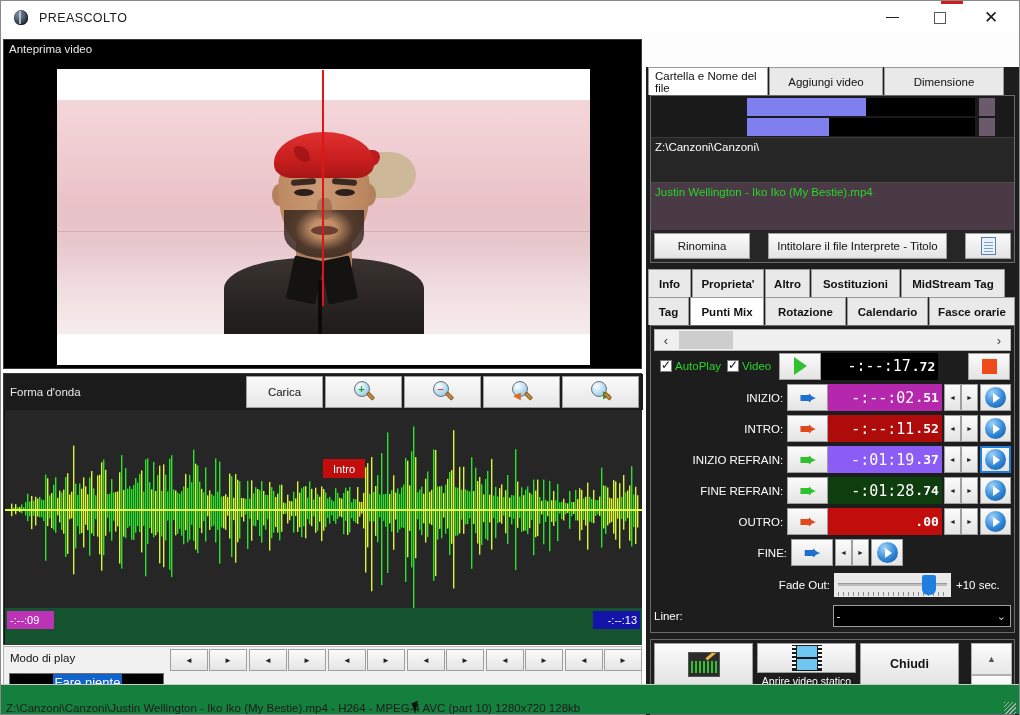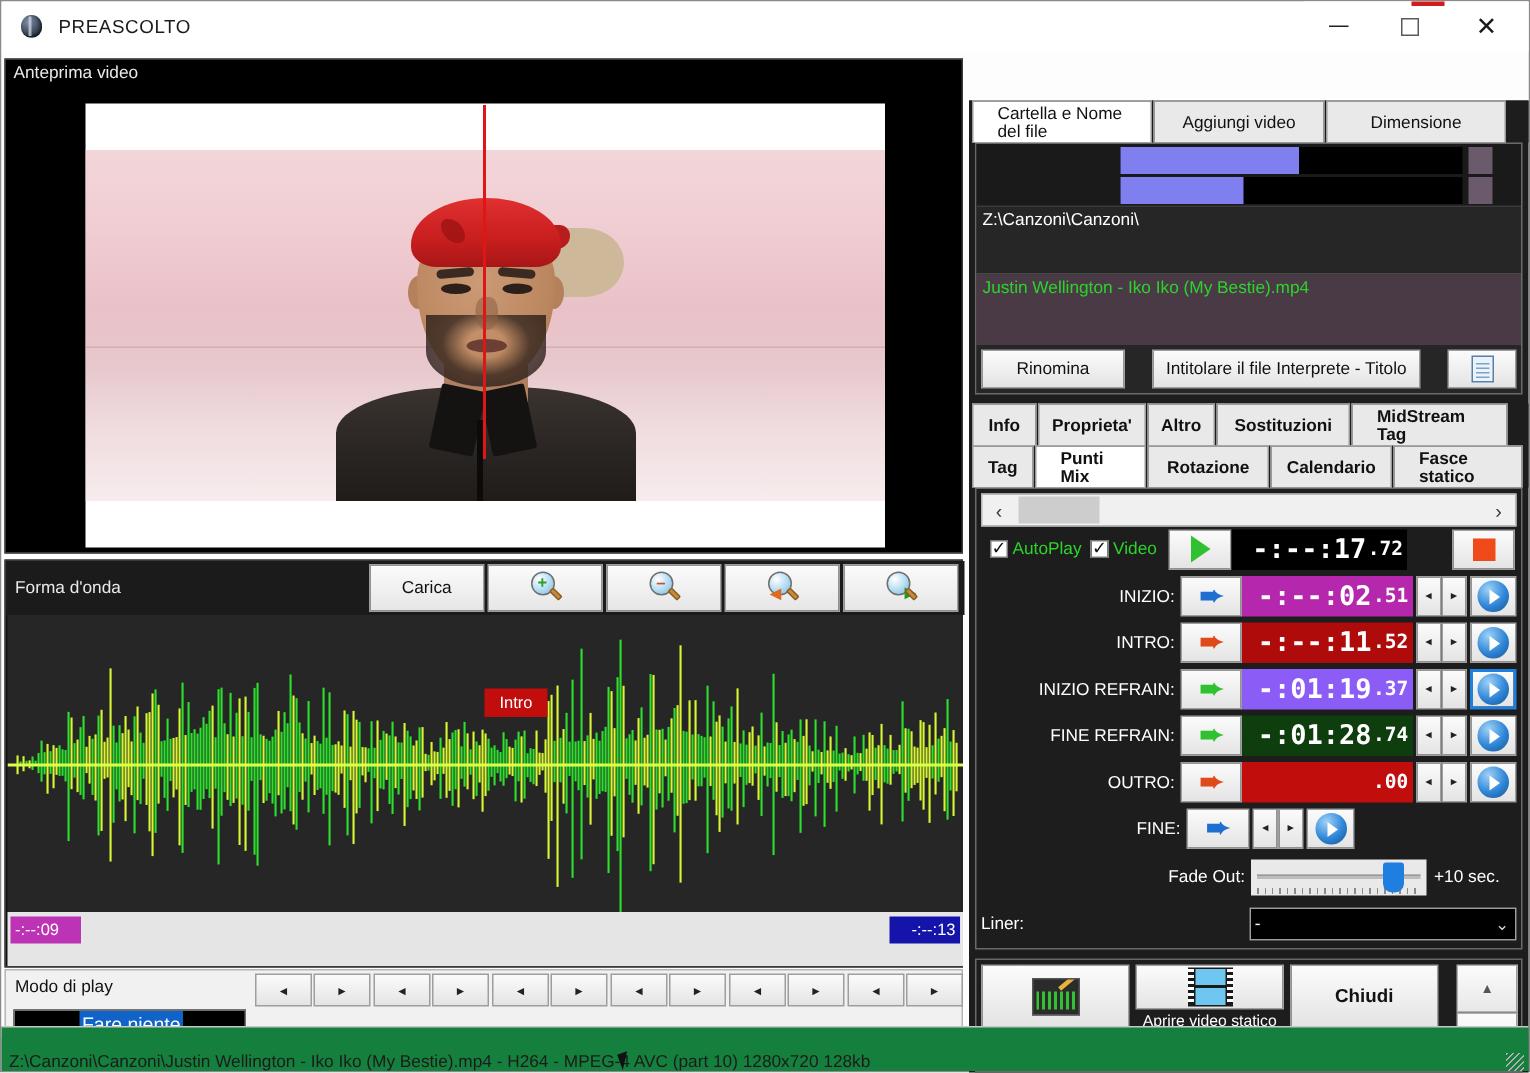--- a/index.html
+++ b/index.html
@@ -147,21 +147,21 @@
   .mag .arrow-r { position:absolute; left:11px; top:8px; font-size:13px; color:#1f9b1f; line-height:12px; }
 
   .wave-canvas { position:absolute; left:1px; top:36px; width:637px; height:198px; background:#262626; overflow:hidden; }
   .wave-canvas svg { display:block; }
   .wave-mid { position:absolute; left:0; top:99px; width:637px; height:1.5px; background:#dcff4a; }
   .playhead { position:absolute; left:321px; top:36px; width:2px; height:236px; background:#e01515; }
   .intro-flag {
     position:absolute; left:322px; top:425px; width:42px; height:19px; background:#c20d0d;
     color:#ffffff; font-size:11px; display:flex; align-items:center; justify-content:center;
   }
-  .wave-footer { position:absolute; left:1px; top:234px; width:637px; height:36px; background:#e5e5e5; }
+  .wave-footer { position:absolute; left:1px; top:234px; width:637px; height:36px; background:#14532d; }
   .time-badge-l {
     position:absolute; left:2px; top:3px; width:47px; height:18px; background:#bd33b5;
     color:#ffffff; font-size:11px; display:flex; align-items:center; padding-left:3px;
   }
   .time-badge-r {
     position:absolute; right:2px; top:3px; width:47px; height:18px; background:#1414aa;
     color:#ffffff; font-size:11px; display:flex; align-items:center; justify-content:flex-end; padding-right:3px;
   }
 
   
@@ -186,21 +186,21 @@
     font-size:11.5px; color:#111;
   }
 
   
   .right-panel { position:absolute; left:645px; top:33px; width:373px; height:658px; background:#1d1d1d; }
 
   .tabrow { display:flex; height:28px; padding-left:2px; background:#1d1d1d; }
   .tab {
     height:28px; background:#e9e9e9; border:1px solid #9a9a9a; border-bottom:none;
     display:flex; align-items:center; justify-content:center; font-size:11.5px; color:#111;
-    margin-right:1px; padding:0 16px; font-weight:bold;
+    margin-right:1px; padding:0 6px; font-weight:bold;
   }
   .tab.active { background:#ffffff; }
   .tab.plain { font-weight:normal; }
 
   .file-box { margin:0 4px; width:365px; background:#262626; border:1px solid #6a6a6a; }
   .prog-wrap { height:42px; background:#1a1a1a; border-bottom:1px solid #3a3a3a; position:relative; }
   .prog-row { position:absolute; left:96px; width:228px; height:18px; background:#000; }
   .prog-row.r1 { top:2px; }
   .prog-row.r2 { top:22px; }
   .prog-fill { height:18px; background:#7f7fef; }
@@ -233,21 +233,21 @@
   .mix-lbl { color:#ffffff; font-size:11.5px; text-align:right; width:137px; padding-right:4px; }
   .mix-arrowbtn {
     width:42px; height:27px; background:linear-gradient(180deg,#fbfbfb,#e4e4e4);
     border:1px solid #9e9e9e; display:flex; align-items:center; justify-content:center;
   }
   .fat-arrow { font-size:19px; line-height:19px; font-weight:bold; }
   .lcd {
     width:117px; height:27px; display:flex; align-items:center; justify-content:flex-end;
     font-family:"DejaVu Sans Mono", monospace; color:#ffffff; padding-right:3px; letter-spacing:0px;
   }
-  .lcd .big { font-size:18px; font-weight:bold; }
+  .lcd .big { font-size:15px; font-weight:normal; }
   .lcd .frac { font-size:13px; font-weight:bold; margin-left:1px; }
   .nudge { display:flex; margin-left:2px; }
   .nudge-b {
     width:17px; height:27px; background:linear-gradient(180deg,#fbfbfb,#e4e4e4);
     border:1px solid #9e9e9e; display:flex; align-items:center; justify-content:center;
     font-size:7px; color:#222;
   }
   .play-btn {
     width:32px; height:27px; background:linear-gradient(180deg,#fbfbfb,#e4e4e4);
     border:1px solid #9e9e9e; margin-left:2px; display:flex; align-items:center; justify-content:center;
@@ -843,21 +843,21 @@
           <div class="tab" style="width: 72px;">Proprieta'</div>
           <div class="tab" style="width: 45px;">Altro</div>
           <div class="tab" style="width: 89px;">Sostituzioni</div>
           <div class="tab" style="width: 104px;">MidStream Tag</div>
         </div>
       <div class="tabrow" id="dtabs2">
           <div class="tab" style="width: 41px;">Tag</div>
           <div class="tab active" style="width: 74px;">Punti Mix</div>
           <div class="tab" style="width: 81px;">Rotazione</div>
           <div class="tab" style="width: 81px;">Calendario</div>
-          <div class="tab" style="width: 86px;">Fasce statico</div>
+          <div class="tab" style="width: 86px;">Fasce orarie</div>
         </div>
 
       <div class="mix-box">
         <div class="scrollbar">
           <div class="sb-arrow">‹</div>
           <div class="sb-thumb"></div>
           <div class="sb-arrow" style="margin-left:auto">›</div>
         </div>
 
         <div class="toprow">

